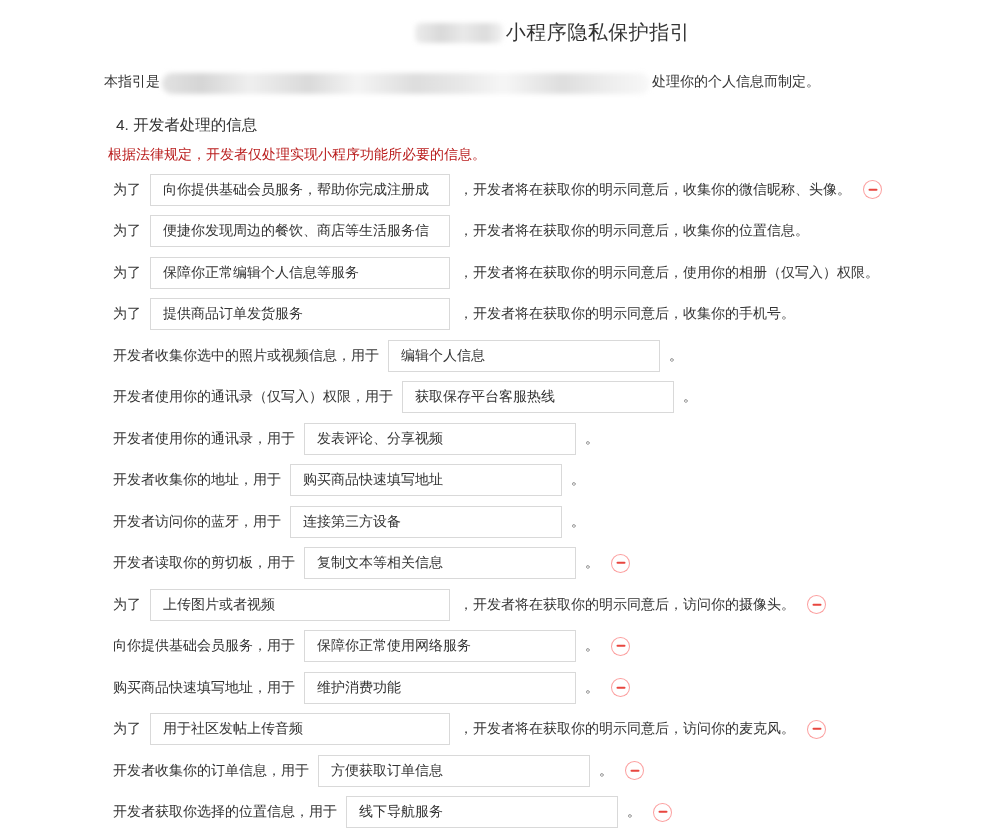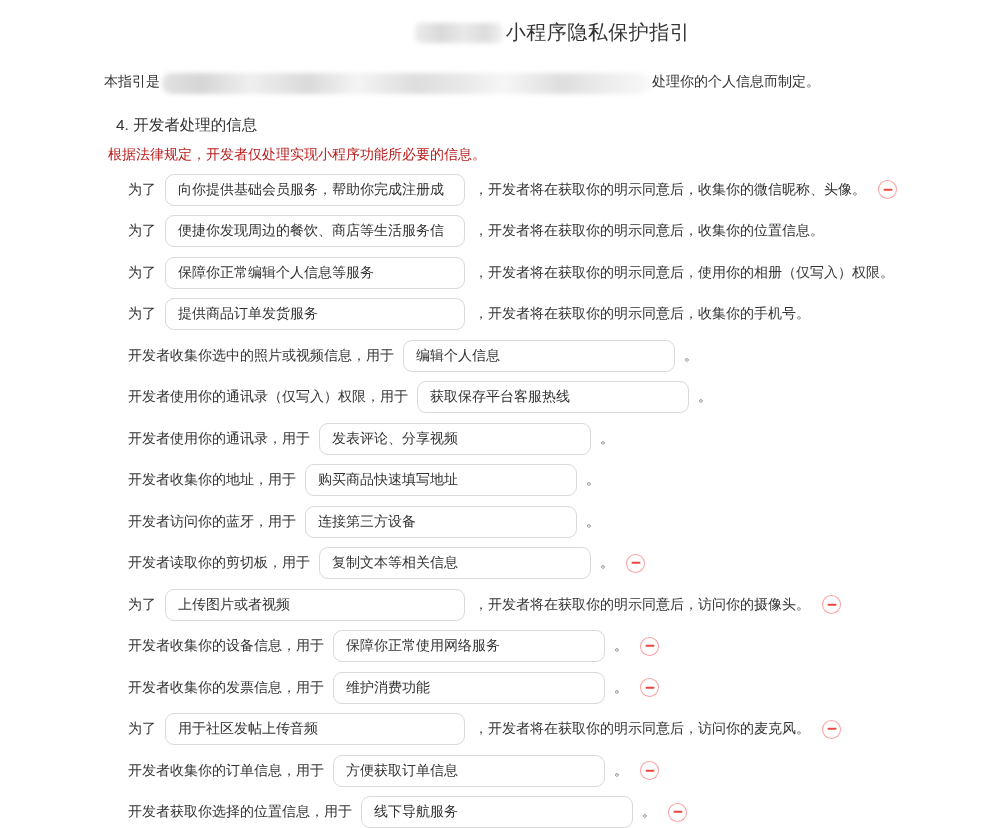--- a/index.html
+++ b/index.html
@@ -39,27 +39,27 @@
   }
 
   
   .section-heading { margin-top: 21px; margin-left: 12px; font-size: 15.5px; color: #333; font-weight: 400; }
   .section-desc { margin-top: 10px; margin-left: 4px; font-size: 14px; color: #b91c1c; }
 
   
   .rows { margin-top: 5px; }
   .purpose-row {
     display: flex; align-items: center;
-    height: 32px; margin-top: 9.5px; margin-left: 24px;
+    height: 32px; margin-top: 9.5px; margin-left: 9px;
     font-size: 14px; white-space: nowrap;
   }
   .row-label { color: #333; flex: none; }
   .purpose-input {
     height: 32px; margin-left: 9px;
-    border: 1px solid #d9d9d9; border-radius: 9px;
+    border: 1px solid #d9d9d9; border-radius: 0;
     padding: 0 12px; font-size: 14px; color: #333;
     font-family: "Liberation Sans", sans-serif;
     background: #fff; outline: none;
     overflow: hidden; text-overflow: clip;
     flex: none;
   }
   .purpose-input.w-a { width: 300px; }
   .purpose-input.w-b { width: 272px; }
   .row-suffix { margin-left: 9px; color: #333; flex: none; }
 
@@ -177,30 +177,30 @@
   <div class="purpose-row">
     <span class="row-label">为了</span>
     <input class="purpose-input w-a" type="text" value="上传图片或者视频" style="">
     <span class="row-suffix">，开发者将在获取你的明示同意后，访问你的摄像头。</span>
     <span class="remove-button">
       <span class="minus-bar"></span>
     </span>
   </div>
 
   <div class="purpose-row">
-    <span class="row-label">开发者收集你的设备信息，用于</span>
+    <span class="row-label">向你提供基础会员服务，用于</span>
     <input class="purpose-input w-b" type="text" value="保障你正常使用网络服务" style="">
     <span class="row-suffix">。</span>
     <span class="remove-button">
       <span class="minus-bar"></span>
     </span>
   </div>
 
   <div class="purpose-row">
-    <span class="row-label">开发者收集你的发票信息，用于</span>
+    <span class="row-label">购买商品快速填写地址，用于</span>
     <input class="purpose-input w-b" type="text" value="维护消费功能" style="">
     <span class="row-suffix">。</span>
     <span class="remove-button">
       <span class="minus-bar"></span>
     </span>
   </div>
 
   <div class="purpose-row">
     <span class="row-label">为了</span>
     <input class="purpose-input w-a" type="text" value="用于社区发帖上传音频" style="">

